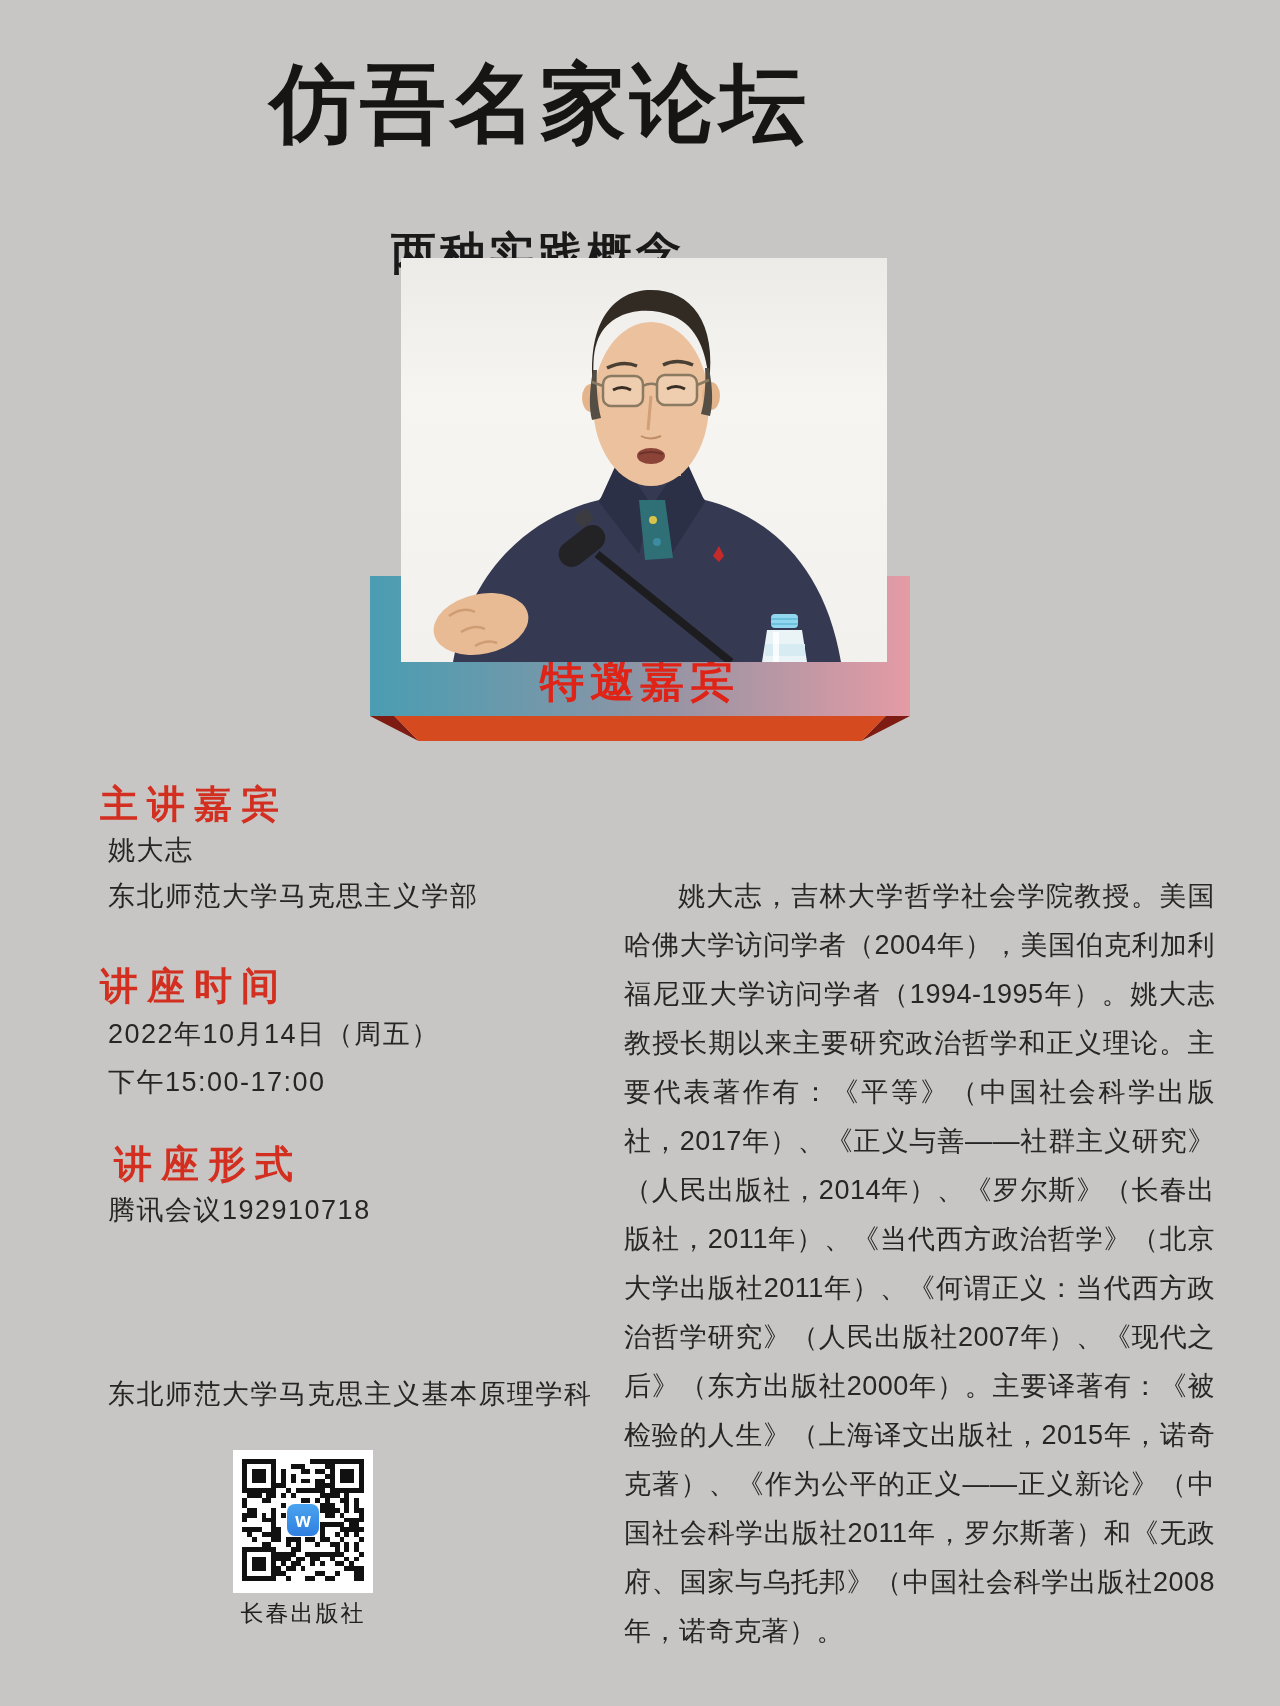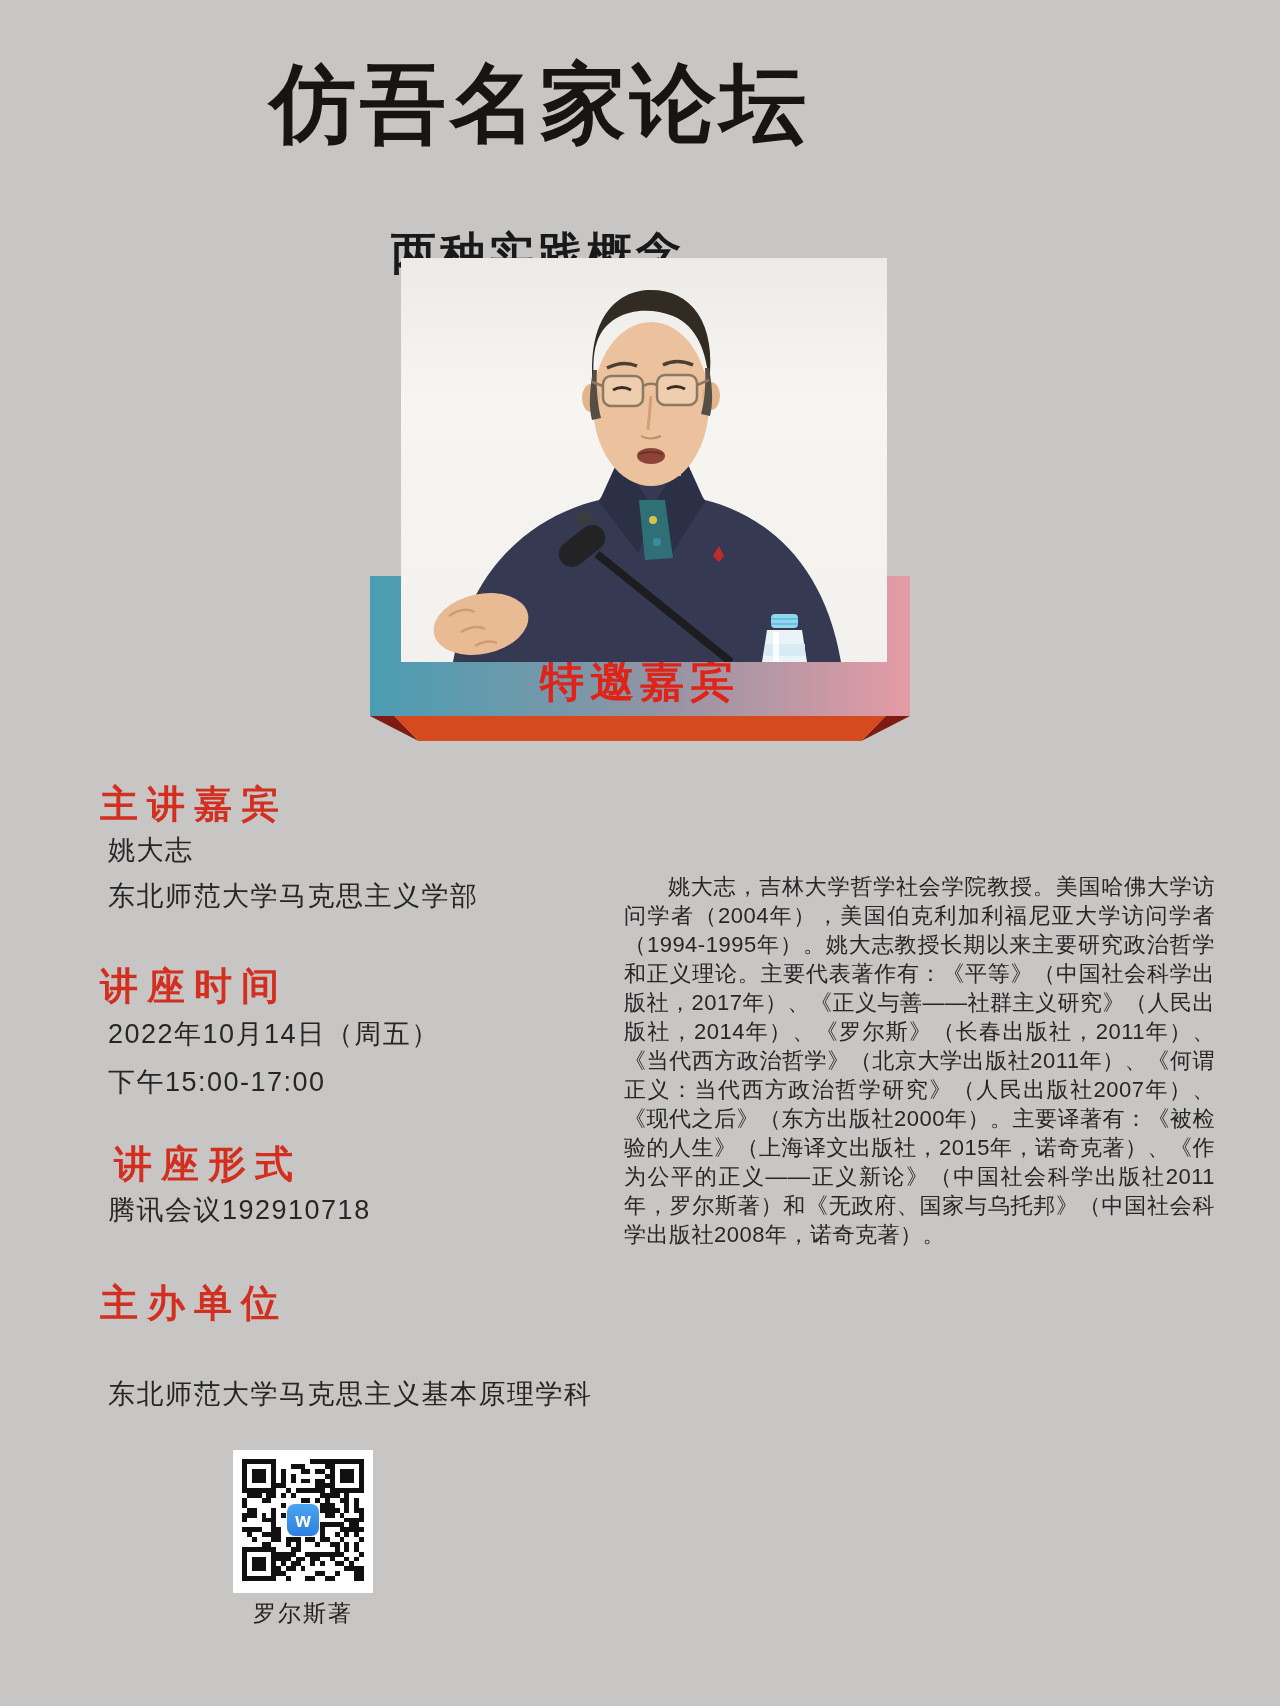--- a/index.html
+++ b/index.html
@@ -60,21 +60,21 @@
     background:linear-gradient(180deg,#4aa4f0,#2f7fe0); border-radius:8px;
     display:flex; align-items:center; justify-content:center;
     color:#ffffff; font-weight:bold; font-size:20px; line-height:1;
   }
   .qr-caption{
     position:absolute; left:203px; top:1598px; width:200px; text-align:center;
     font-size:23px; letter-spacing:2px; color:#1f1f1f;
   }
   .bio-para{
     position:absolute; left:624px; top:872px; width:591px;
-    font-size:22px; line-height:29px; text-align:justify; text-indent:2em;
+    font-size:27px; line-height:49px; text-align:justify; text-indent:2em;
     color:var(--text_dark); letter-spacing:0.5px;
   }
 </style>
 </head>
 <body>
 
 <div class="poster">
 
   <div class="page-title">仿吾名家论坛</div>
   <div class="page-subtitle">两种实践概念</div>
@@ -166,21 +166,20 @@
   <div class="body-line" style="left:108px; top:832px;">姚大志</div>
   <div class="body-line" style="left:108px; top:878px;">东北师范大学马克思主义学部</div>
 
   <div class="h-red" style="left:100px; top:961px;">讲座时间</div>
   <div class="body-line" style="left:108px; top:1016px;">2022年10月14日（周五）</div>
   <div class="body-line" style="left:108px; top:1064px;">下午15:00-17:00</div>
 
   <div class="h-red" style="left:114px; top:1139px;">讲座形式</div>
   <div class="body-line" style="left:108px; top:1192px;">腾讯会议192910718</div>
 
-  <div class="h-red" style="left:100px; top:1278px;">主办单位</div>
   <div class="body-line" style="left:108px; top:1376px;">东北师范大学马克思主义基本原理学科</div>
 
   <div class="qr-box">
     <svg width="122" height="122" viewBox="0 0 25 25" shape-rendering="crispEdges">
         <rect x="14" y="0" width="1" height="1" fill="#111"></rect>
         <rect x="15" y="0" width="1" height="1" fill="#111"></rect>
         <rect x="16" y="0" width="1" height="1" fill="#111"></rect>
         <rect x="17" y="0" width="1" height="1" fill="#111"></rect>
         <rect x="10" y="1" width="1" height="1" fill="#111"></rect>
         <rect x="11" y="1" width="1" height="1" fill="#111"></rect>
@@ -384,17 +383,17 @@
         <rect x="19" y="1" width="5" height="5" fill="#fff"></rect>
         <rect x="20" y="2" width="3" height="3" fill="#111"></rect>
         <rect x="0" y="18" width="7" height="7" fill="#111"></rect>
         <rect x="1" y="19" width="5" height="5" fill="#fff"></rect>
         <rect x="2" y="20" width="3" height="3" fill="#111"></rect>
       </svg>
     <div class="qr-logo">
       <span>w</span>
     </div>
   </div>
-  <div class="qr-caption">罗尔斯著</div>
+  <div class="qr-caption">长春出版社</div>
 
   <div class="bio-para">姚大志，吉林大学哲学社会学院教授。美国哈佛大学访问学者（2004年），美国伯克利加利福尼亚大学访问学者（1994-1995年）。姚大志教授长期以来主要研究政治哲学和正义理论。主要代表著作有：《平等》（中国社会科学出版社，2017年）、《正义与善——社群主义研究》（人民出版社，2014年）、《罗尔斯》（长春出版社，2011年）、《当代西方政治哲学》（北京大学出版社2011年）、《何谓正义：当代西方政治哲学研究》（人民出版社2007年）、《现代之后》（东方出版社2000年）。主要译著有：《被检验的人生》（上海译文出版社，2015年，诺奇克著）、《作为公平的正义——正义新论》（中国社会科学出版社2011年，罗尔斯著）和《无政府、国家与乌托邦》（中国社会科学出版社2008年，诺奇克著）。</div>
 
 </div>
 
 </body></html>

